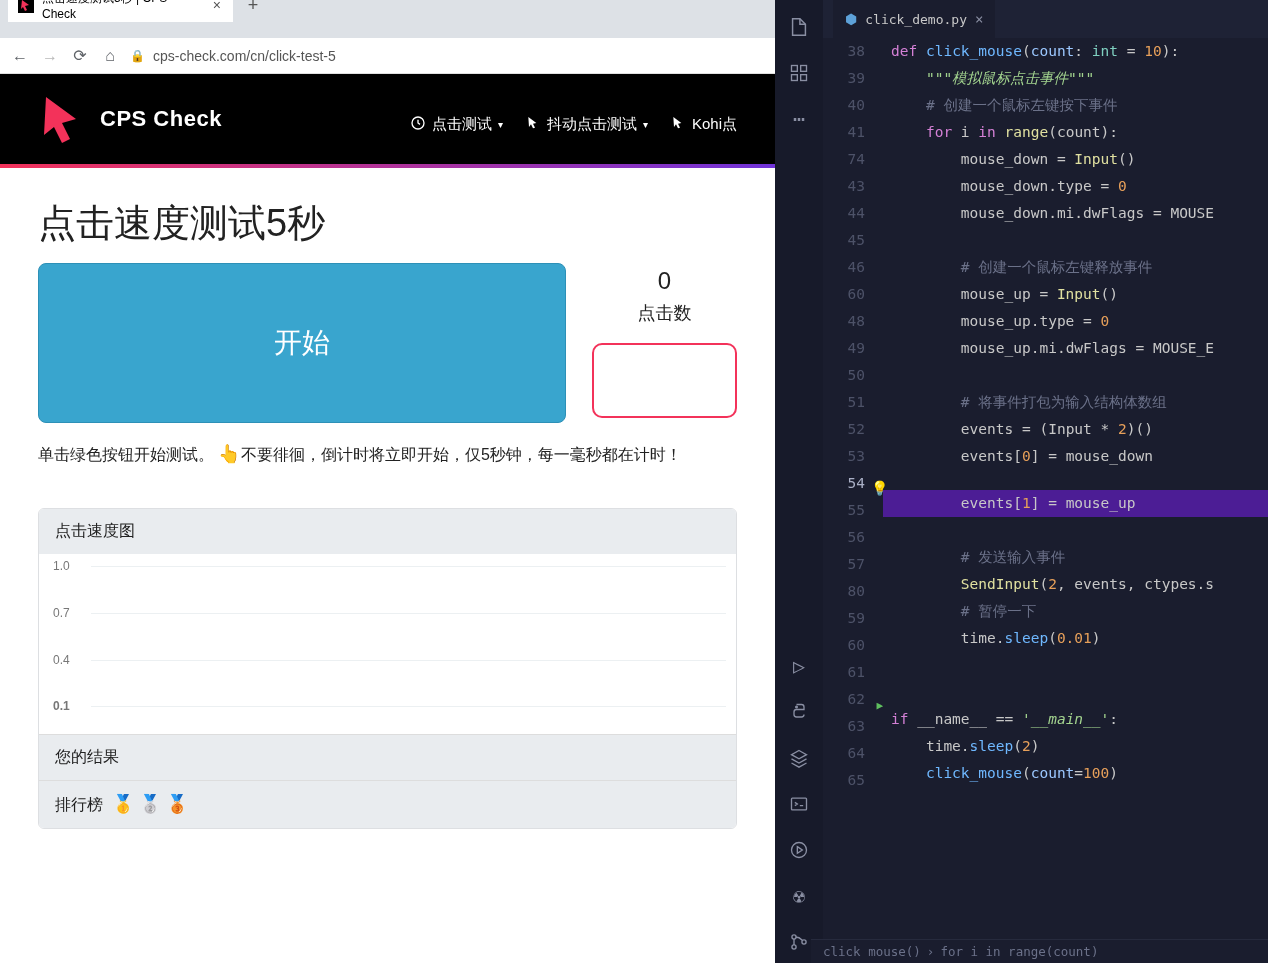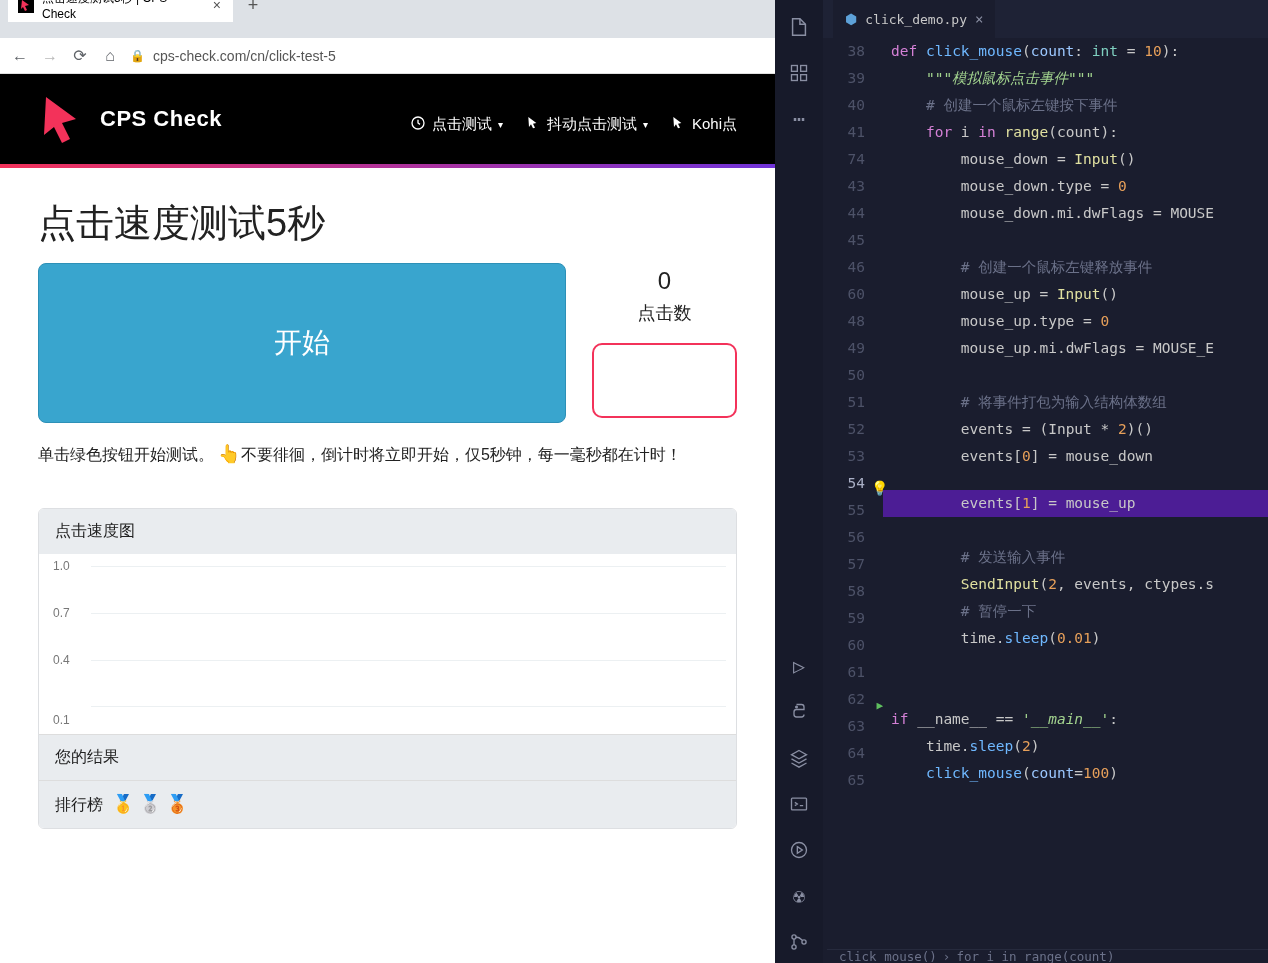--- a/index.html
+++ b/index.html
@@ -73,21 +73,21 @@
 .fn { color:#6fb8ff; }
 .var { color:#c8c8c8; }
 .op { color:#c8c8c8; }
 .param { color:#9cc8ff; }
 .type { color:#7fd0c0; }
 .num { color:#e7a05a; }
 .str { color:#a3d48f; font-style:italic; }
 .cmt { color:#6b7189; }
 .call { color:#e0e0a0; }
 .prop { color:#c8c8c8; }
-.breadcrumb-bar { height:14px; color:#6b7189; font-size:12.5px; padding-left:12px; display:flex; align-items:center; gap:6px; background:#1a1d2e; border-top:1px solid #262a3d; position:absolute; bottom:0; left:52px; right:0; }
+.breadcrumb-bar { height:24px; color:#6b7189; font-size:12.5px; padding-left:12px; display:flex; align-items:center; gap:6px; background:#1a1d2e; border-top:1px solid #262a3d; position:absolute; bottom:0; left:36px; right:0; }
 </style>
 </head>
 <body>
 
 <div class="browser">
   <div class="tab-strip">
     <div class="tab">
       <span class="favicon">
         <svg width="16" height="16" viewBox="0 0 16 16">
             <rect width="16" height="16" fill="#000"></rect>
@@ -165,21 +165,21 @@
     <div class="panel-stack">
       <div class="panel-hdr">点击速度图</div>
       <div class="chart-body">
         <div class="chart-grid" id="chart-grid">
             <div class="hline" style="top: 90%;"></div>
             <div class="hline" style="top: 60%;"></div>
             <div class="hline" style="top: 30%;"></div>
             <div class="hline" style="top: 0%;"></div>
           </div>
         <div id="chart-ylabs">
-            <div class="ylab" style="top: 166px;">0.1</div>
+            <div class="ylab" style="top: 152px; font-weight: bold;">0.1</div>
             <div class="ylab" style="top: 105.6px;">0.4</div>
             <div class="ylab" style="top: 58.8px;">0.7</div>
             <div class="ylab" style="top: 12px;">1.0</div>
           </div>
       </div>
       <div class="panel-hdr">您的结果</div>
       <div class="panel-hdr">
         <span>排行榜</span>
         &nbsp;<span class="medal">🥇 🥈 🥉</span>
       </div>
@@ -264,21 +264,21 @@
           <div class="gut-row">48</div>
           <div class="gut-row">49</div>
           <div class="gut-row">50</div>
           <div class="gut-row">51</div>
           <div class="gut-row">52</div>
           <div class="gut-row">53</div>
           <div class="gut-row current">54<span class="gut-bulb">💡</span></div>
           <div class="gut-row">55</div>
           <div class="gut-row">56</div>
           <div class="gut-row">57</div>
-          <div class="gut-row">58</div>
+          <div class="gut-row">80</div>
           <div class="gut-row">59</div>
           <div class="gut-row">60</div>
           <div class="gut-row">61</div>
           <div class="gut-row">62<span class="gut-run">▶</span></div>
           <div class="gut-row">63</div>
           <div class="gut-row">64</div>
           <div class="gut-row">65</div>
         </div>
       <div class="code" id="code"><div class="row"><span class="kw">def</span> <span class="fn">click_mouse</span>(<span class="param">count</span>: <span class="type">int</span> <span class="op">=</span> <span class="num">10</span>):</div><div class="row">    <span class="str">"""模拟鼠标点击事件"""</span></div><div class="row">    <span class="cmt"># 创建一个鼠标左键按下事件</span></div><div class="row">    <span class="kw">for</span> <span class="var">i</span> <span class="kw">in</span> <span class="call">range</span>(<span class="var">count</span>):</div><div class="row">        <span class="var">mouse_down</span> <span class="op">=</span> <span class="call">Input</span>()</div><div class="row">        <span class="var">mouse_down</span>.<span class="prop">type</span> <span class="op">=</span> <span class="num">0</span></div><div class="row">        <span class="var">mouse_down</span>.<span class="prop">mi</span>.<span class="prop">dwFlags</span> <span class="op">=</span> <span class="var">MOUSE</span></div><div class="row"></div><div class="row">        <span class="cmt"># 创建一个鼠标左键释放事件</span></div><div class="row">        <span class="var">mouse_up</span> <span class="op">=</span> <span class="call">Input</span>()</div><div class="row">        <span class="var">mouse_up</span>.<span class="prop">type</span> <span class="op">=</span> <span class="num">0</span></div><div class="row">        <span class="var">mouse_up</span>.<span class="prop">mi</span>.<span class="prop">dwFlags</span> <span class="op">=</span> <span class="var">MOUSE_E</span></div><div class="row"></div><div class="row">        <span class="cmt"># 将事件打包为输入结构体数组</span></div><div class="row">        <span class="var">events</span> <span class="op">=</span> (<span class="var">Input</span> <span class="op">*</span> <span class="num">2</span>)()</div><div class="row">        <span class="var">events</span>[<span class="num">0</span>] <span class="op">=</span> <span class="var">mouse_down</span></div><div class="row hl">        <span class="var">events</span>[<span class="num">1</span>] <span class="op">=</span> <span class="var">mouse_up</span></div><div class="row"></div><div class="row">        <span class="cmt"># 发送输入事件</span></div><div class="row">        <span class="call">SendInput</span>(<span class="num">2</span>, <span class="var">events</span>, <span class="var">ctypes</span>.<span class="prop">s</span></div><div class="row">        <span class="cmt"># 暂停一下</span></div><div class="row">        <span class="var">time</span>.<span class="fn">sleep</span>(<span class="num">0.01</span>)</div><div class="row"></div><div class="row"></div><div class="row"><span class="kw">if</span> <span class="var">__name__</span> <span class="op">==</span> <span class="str">'__main__'</span>:</div><div class="row">    <span class="var">time</span>.<span class="fn">sleep</span>(<span class="num">2</span>)</div><div class="row">    <span class="fn">click_mouse</span>(<span class="param">count</span><span class="op">=</span><span class="num">100</span>)</div><div class="row"></div></div>
     </div>

